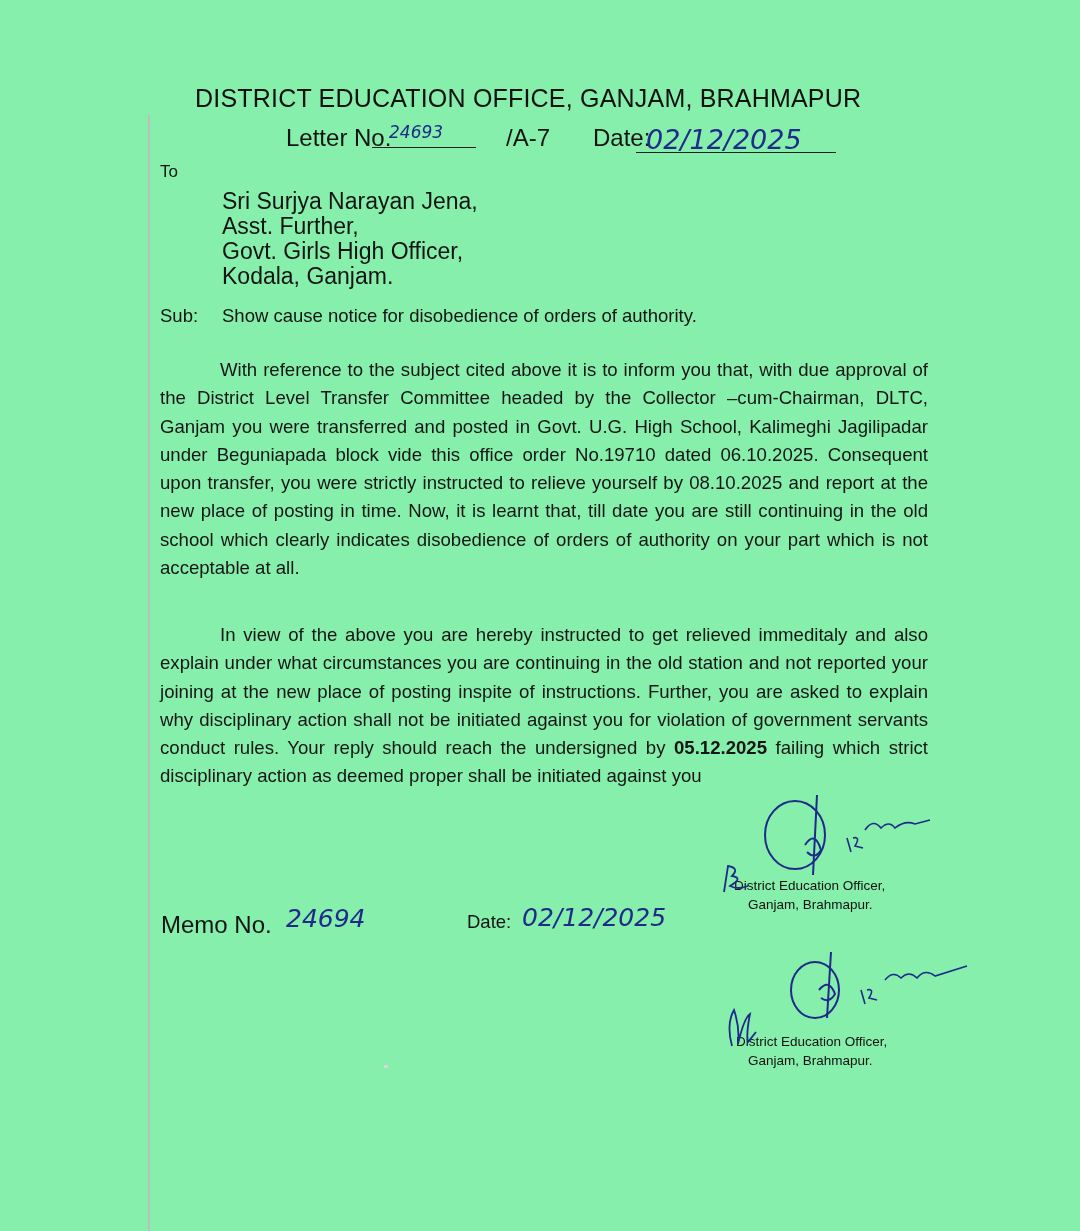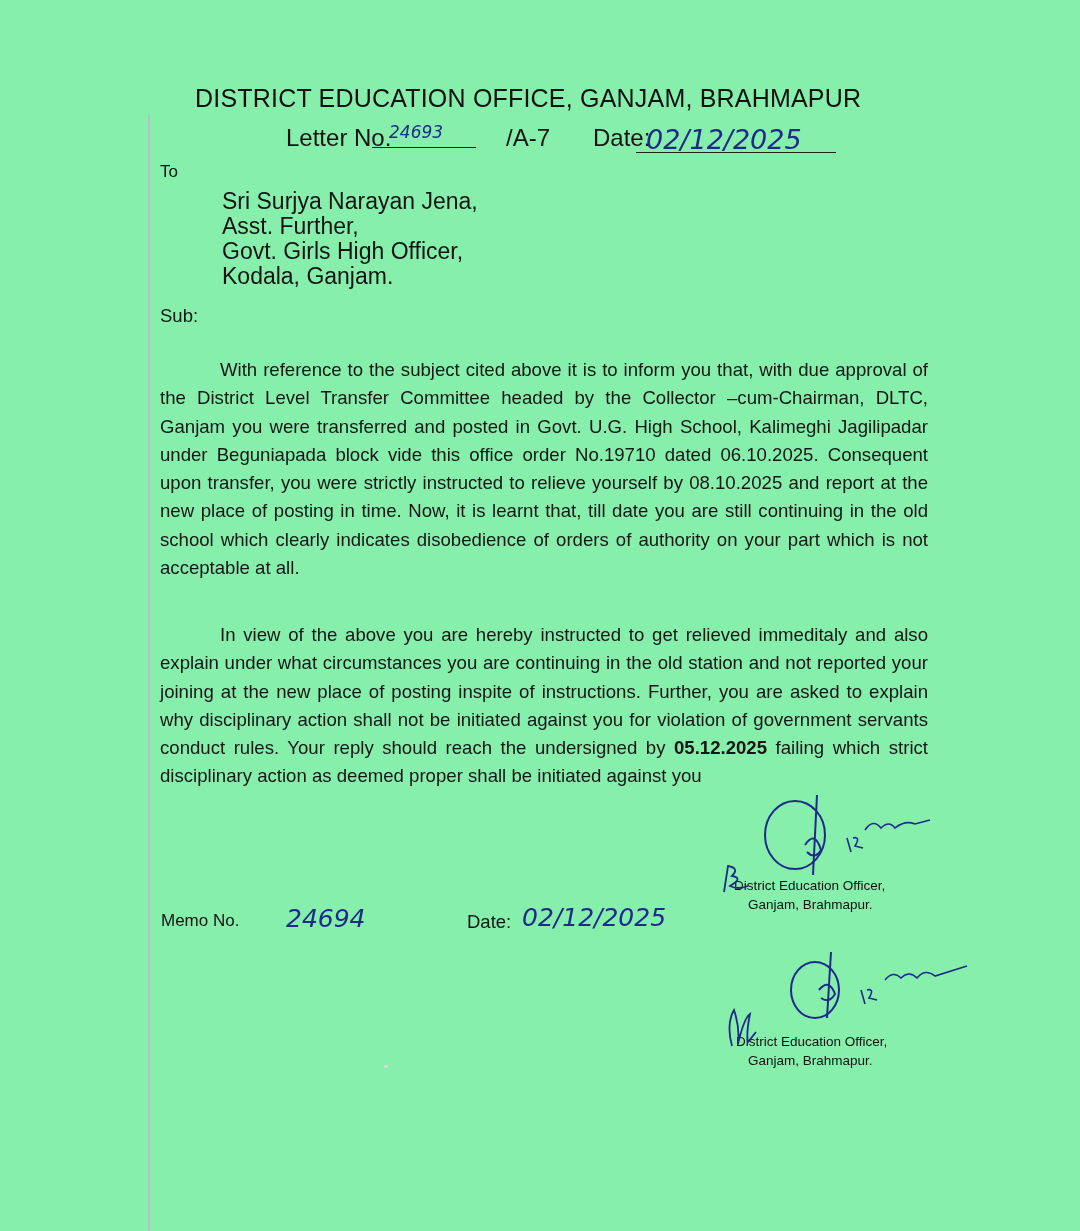--- a/index.html
+++ b/index.html
@@ -25,21 +25,21 @@
     .addr { left: 222px; font-size: 23px; }
     .sub-label { left: 160px; top: 305px; font-size: 18.5px; }
     .sub-text { left: 222px; top: 305px; font-size: 18.5px; }
 
     .para { position: absolute; left: 160px; width: 768px; font-size: 18.6px; line-height: 28.3px; text-align: justify; text-indent: 60px; color: #161616; }
     .para b { font-weight: bold; }
 
     .sig { font-size: 13.5px; color: #111; line-height: 19px; margin-top: 27px; }
     .sig-scrawl { position: absolute; }
 
-    .memo-label { left: 161px; top: 911px; font-size: 17px; }
+    .memo-label { left: 161px; top: 911px; font-size: 24px; }
     .memo-num { left: 286px; top: 904px; font-size: 25px; }
     .memo-date-label { left: 467px; top: 911px; font-size: 18.5px; }
     .memo-date-val { left: 522px; top: 903px; font-size: 25px; }
     .copy { position: absolute; left: 160px; width: 770px; font-size: 18.5px; line-height: 26px; text-indent: 62px; text-align: justify; }
     .speck { position: absolute; left: 384px; top: 1065px; width: 4px; height: 3px; background: #d8d8d8; }
   </style>
 </head>
 <body>
 
 <div class="page">
@@ -56,20 +56,21 @@
   <div class="date-line"></div>
   <div class="abs date-val hand">02/12/2025</div>
 
   <div class="abs to sans">To</div>
   <div class="abs addr sans" style="top:188px;">Sri Surjya Narayan Jena,</div>
   <div class="abs addr sans" style="top:213px;">Asst. Further,</div>
   <div class="abs addr sans" style="top:238px;">Govt. Girls High Officer,</div>
   <div class="abs addr sans" style="top:263px;">Kodala, Ganjam.</div>
 
   <div class="abs sub-label sans">Sub:</div>
+  <div class="abs sub-text sans">Show cause notice for disobedience of orders of authority.</div>
 
   <div class="para cond" style="top:356px;">With reference to the subject cited above it is to inform you that, with due approval of the District Level Transfer Committee headed by the Collector –cum-Chairman, DLTC, Ganjam you were transferred and posted in Govt. U.G. High School, Kalimeghi Jagilipadar under Beguniapada block vide this office order No.19710 dated 06.10.2025. Consequent upon transfer, you were strictly instructed to relieve yourself by 08.10.2025 and report at the new place of posting in time. Now, it is learnt that, till date you are still continuing in the old school which clearly indicates disobedience of orders of authority on your part which is not acceptable at all.</div>
   <div class="para cond" style="top:621px;"><span>In view of the above you are hereby instructed to get relieved immeditaly and also explain under what circumstances you are continuing in the old station and not reported your joining at the new place of posting inspite of instructions. Further, you are asked to explain why disciplinary action shall not be initiated against you for violation of government servants conduct rules. Your reply should reach the undersigned by </span><b>05.12.2025</b><span> failing which strict disciplinary action as deemed proper shall be initiated against you</span></div>
 
   <svg class="sig-scrawl" style="left:755px; top:790px;" width="190" height="95" viewBox="0 0 190 95">
     <ellipse cx="40" cy="45" rx="30" ry="34" fill="none" stroke="#1f2a8a" stroke-width="2"></ellipse>
     <path d="M62 5 L58 85 M50 55 Q60 40 66 60 Q60 70 52 62" fill="none" stroke="#1f2a8a" stroke-width="2"></path>
     <path d="M110 40 Q118 28 126 38 Q134 30 140 38 Q150 30 160 34 L175 30" fill="none" stroke="#1f2a8a" stroke-width="1.6"></path>
     <path d="M92 48 L96 62 M98 48 Q106 46 100 56 L108 58" fill="none" stroke="#1f2a8a" stroke-width="1.6"></path>
   </svg>

